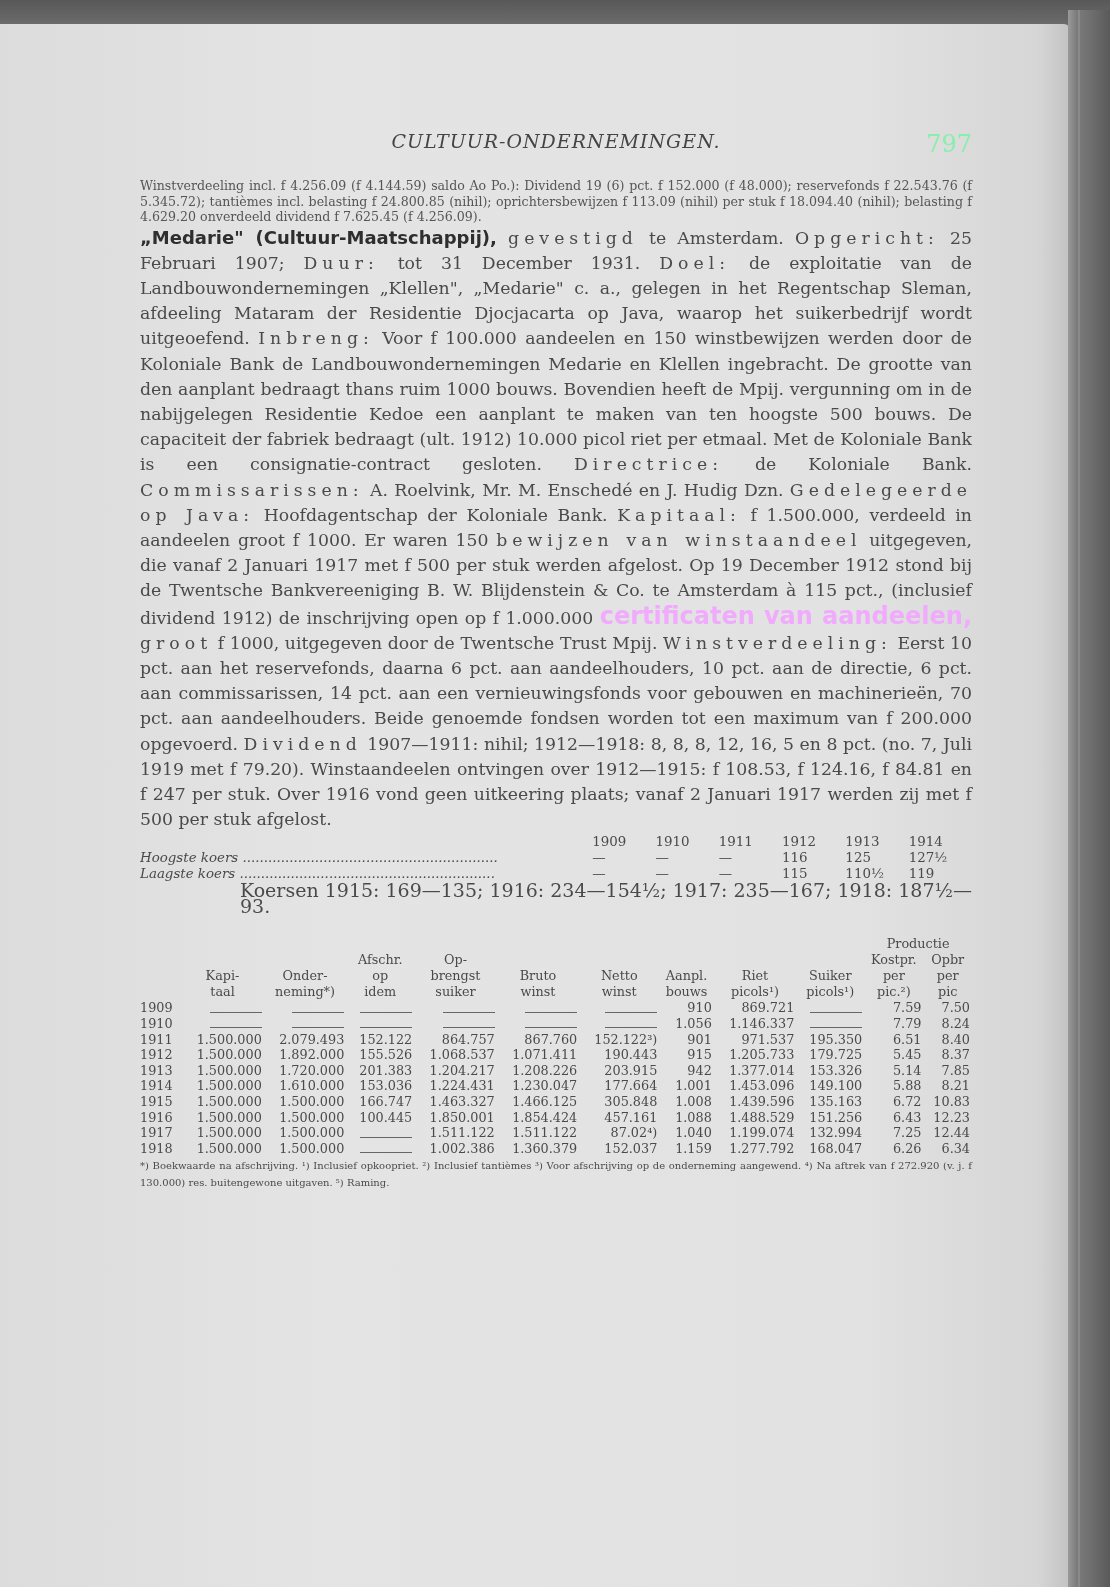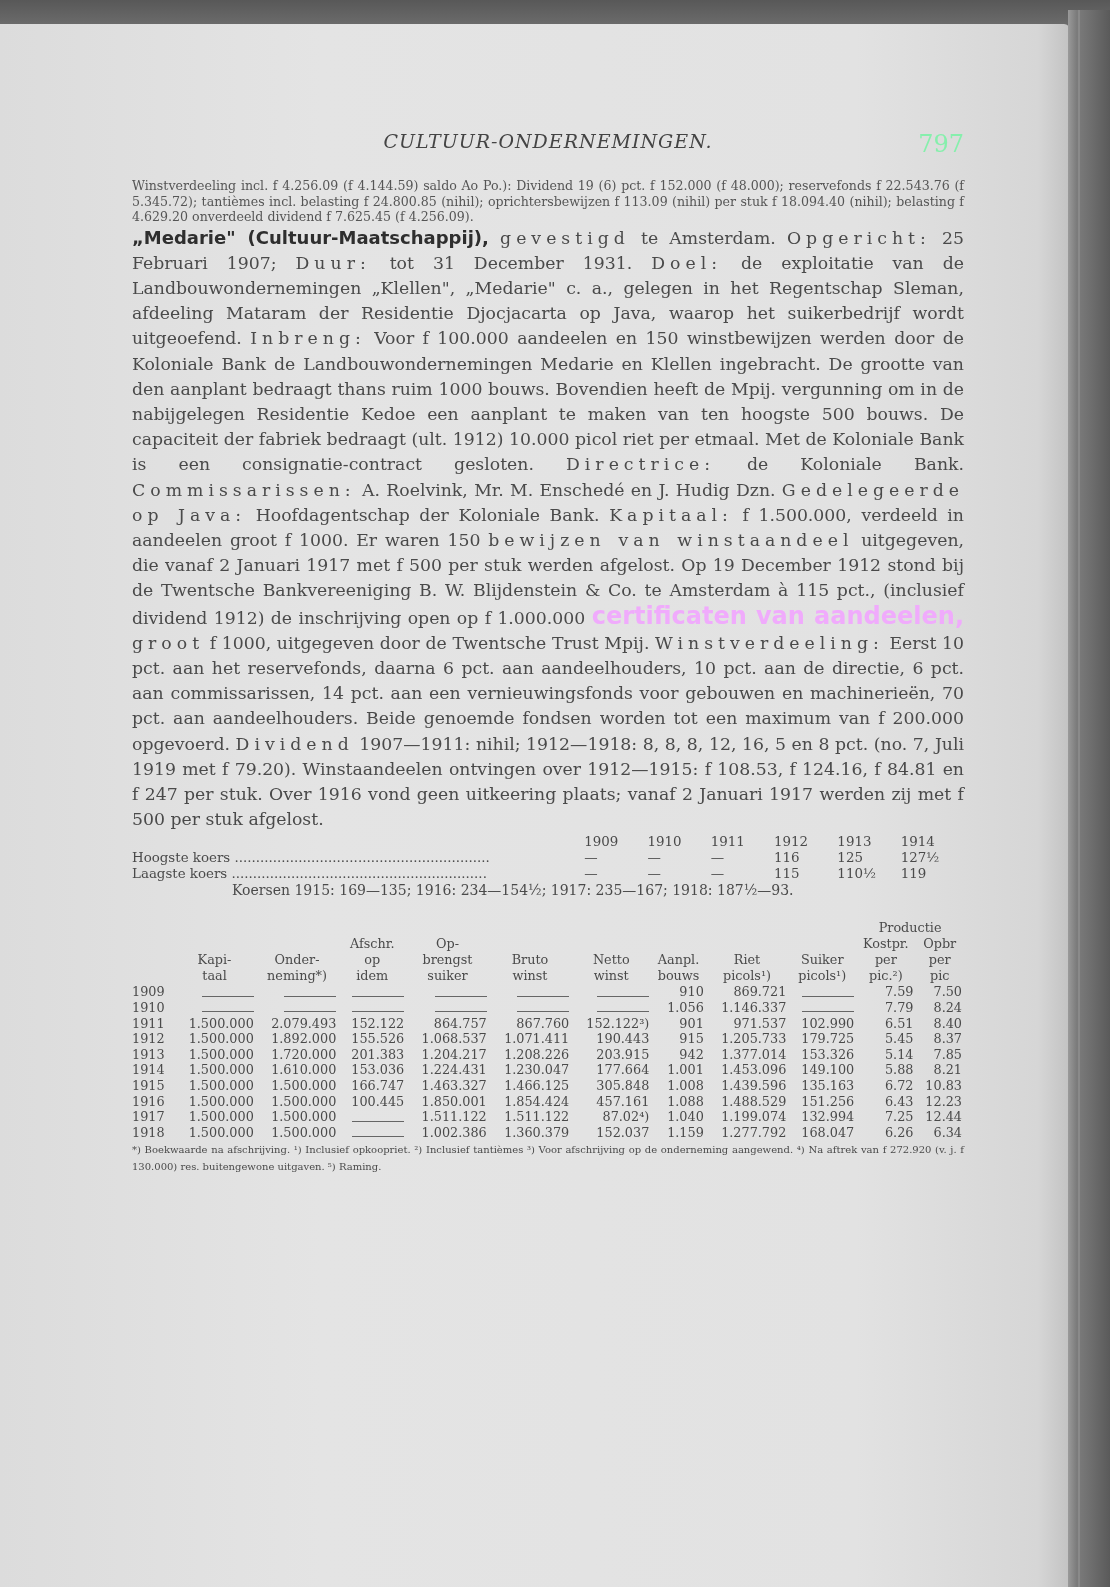--- a/index.html
+++ b/index.html
@@ -21,21 +21,21 @@
     }
     .binding {
       position: absolute; left: 1068px; top: 10px; width: 42px; height: 1577px;
       background: linear-gradient(90deg, #9a9a9a 0%, #7c7c7c 20%, #6e6e6e 55%, #5a5a5a 100%);
     }
     .binding::before {
       content: ""; position: absolute; left: 10px; top: 0; width: 2px; height: 100%;
       background: #8a8a8a;
     }
     .content {
-      position: absolute; left: 132px; top: 130px; width: 832px;
+      position: absolute; left: 140px; top: 130px; width: 832px;
     }
     .running-head {
       position: relative; height: 30px; margin-bottom: 18px;
     }
     .running-title {
       position: absolute; left: 0; right: 0; text-align: center;
       font-style: italic; font-size: 19px; letter-spacing: 1px; color: #444;
     }
     .page-number {
       position: absolute; right: 0; top: 0; font-size: 24px; color: #86efac;
@@ -53,23 +53,23 @@
     .spaced { letter-spacing: 5px; }
     .bold-sans {
       font-family: "DejaVu Sans", "Liberation Sans", sans-serif;
       font-weight: bold; color: #f0abfc; font-size: 24px;
     }
     .koers-table {
       width: 100%; border-collapse: collapse; font-size: 13.4px; color: #4a4a4a;
       margin-top: 2px;
     }
     .koers-table td { padding: 0; line-height: 16px; }
-    .koers-table .lbl { width: 450px; white-space: nowrap; overflow: hidden; }
+    .koers-table .lbl { width: 450px; white-space: nowrap; overflow: hidden; font-style: italic; }
     .koers-table .num { text-align: left; width: 63px; }
-    .koersen-line { font-size: 14px; padding-left: 100px; line-height: 16px; color: #4a4a4a; }
+    .koersen-line { font-size: 19px; padding-left: 100px; line-height: 16px; color: #4a4a4a; }
 
     .fin-table {
       width: 100%; border-collapse: collapse; font-size: 12.8px; color: #4a4a4a;
       margin-top: 22px;
     }
     .fin-table th {
       font-weight: normal; line-height: 16px; padding: 0 2px;
       vertical-align: bottom; white-space: nowrap;
     }
     .fin-table td {
@@ -224,21 +224,21 @@
         <tr>
           <td class="year">1911</td>
           <td>1.500.000</td>
           <td>2.079.493</td>
           <td>152.122</td>
           <td>864.757</td>
           <td>867.760</td>
           <td>152.122³)</td>
           <td>901</td>
           <td>971.537</td>
-          <td>102.990</td>
+          <td>195.350</td>
           <td>6.51</td>
           <td>8.40</td>
         </tr>
         <tr>
           <td class="year">1912</td>
           <td>1.500.000</td>
           <td>1.892.000</td>
           <td>155.526</td>
           <td>1.068.537</td>
           <td>1.071.411</td>

